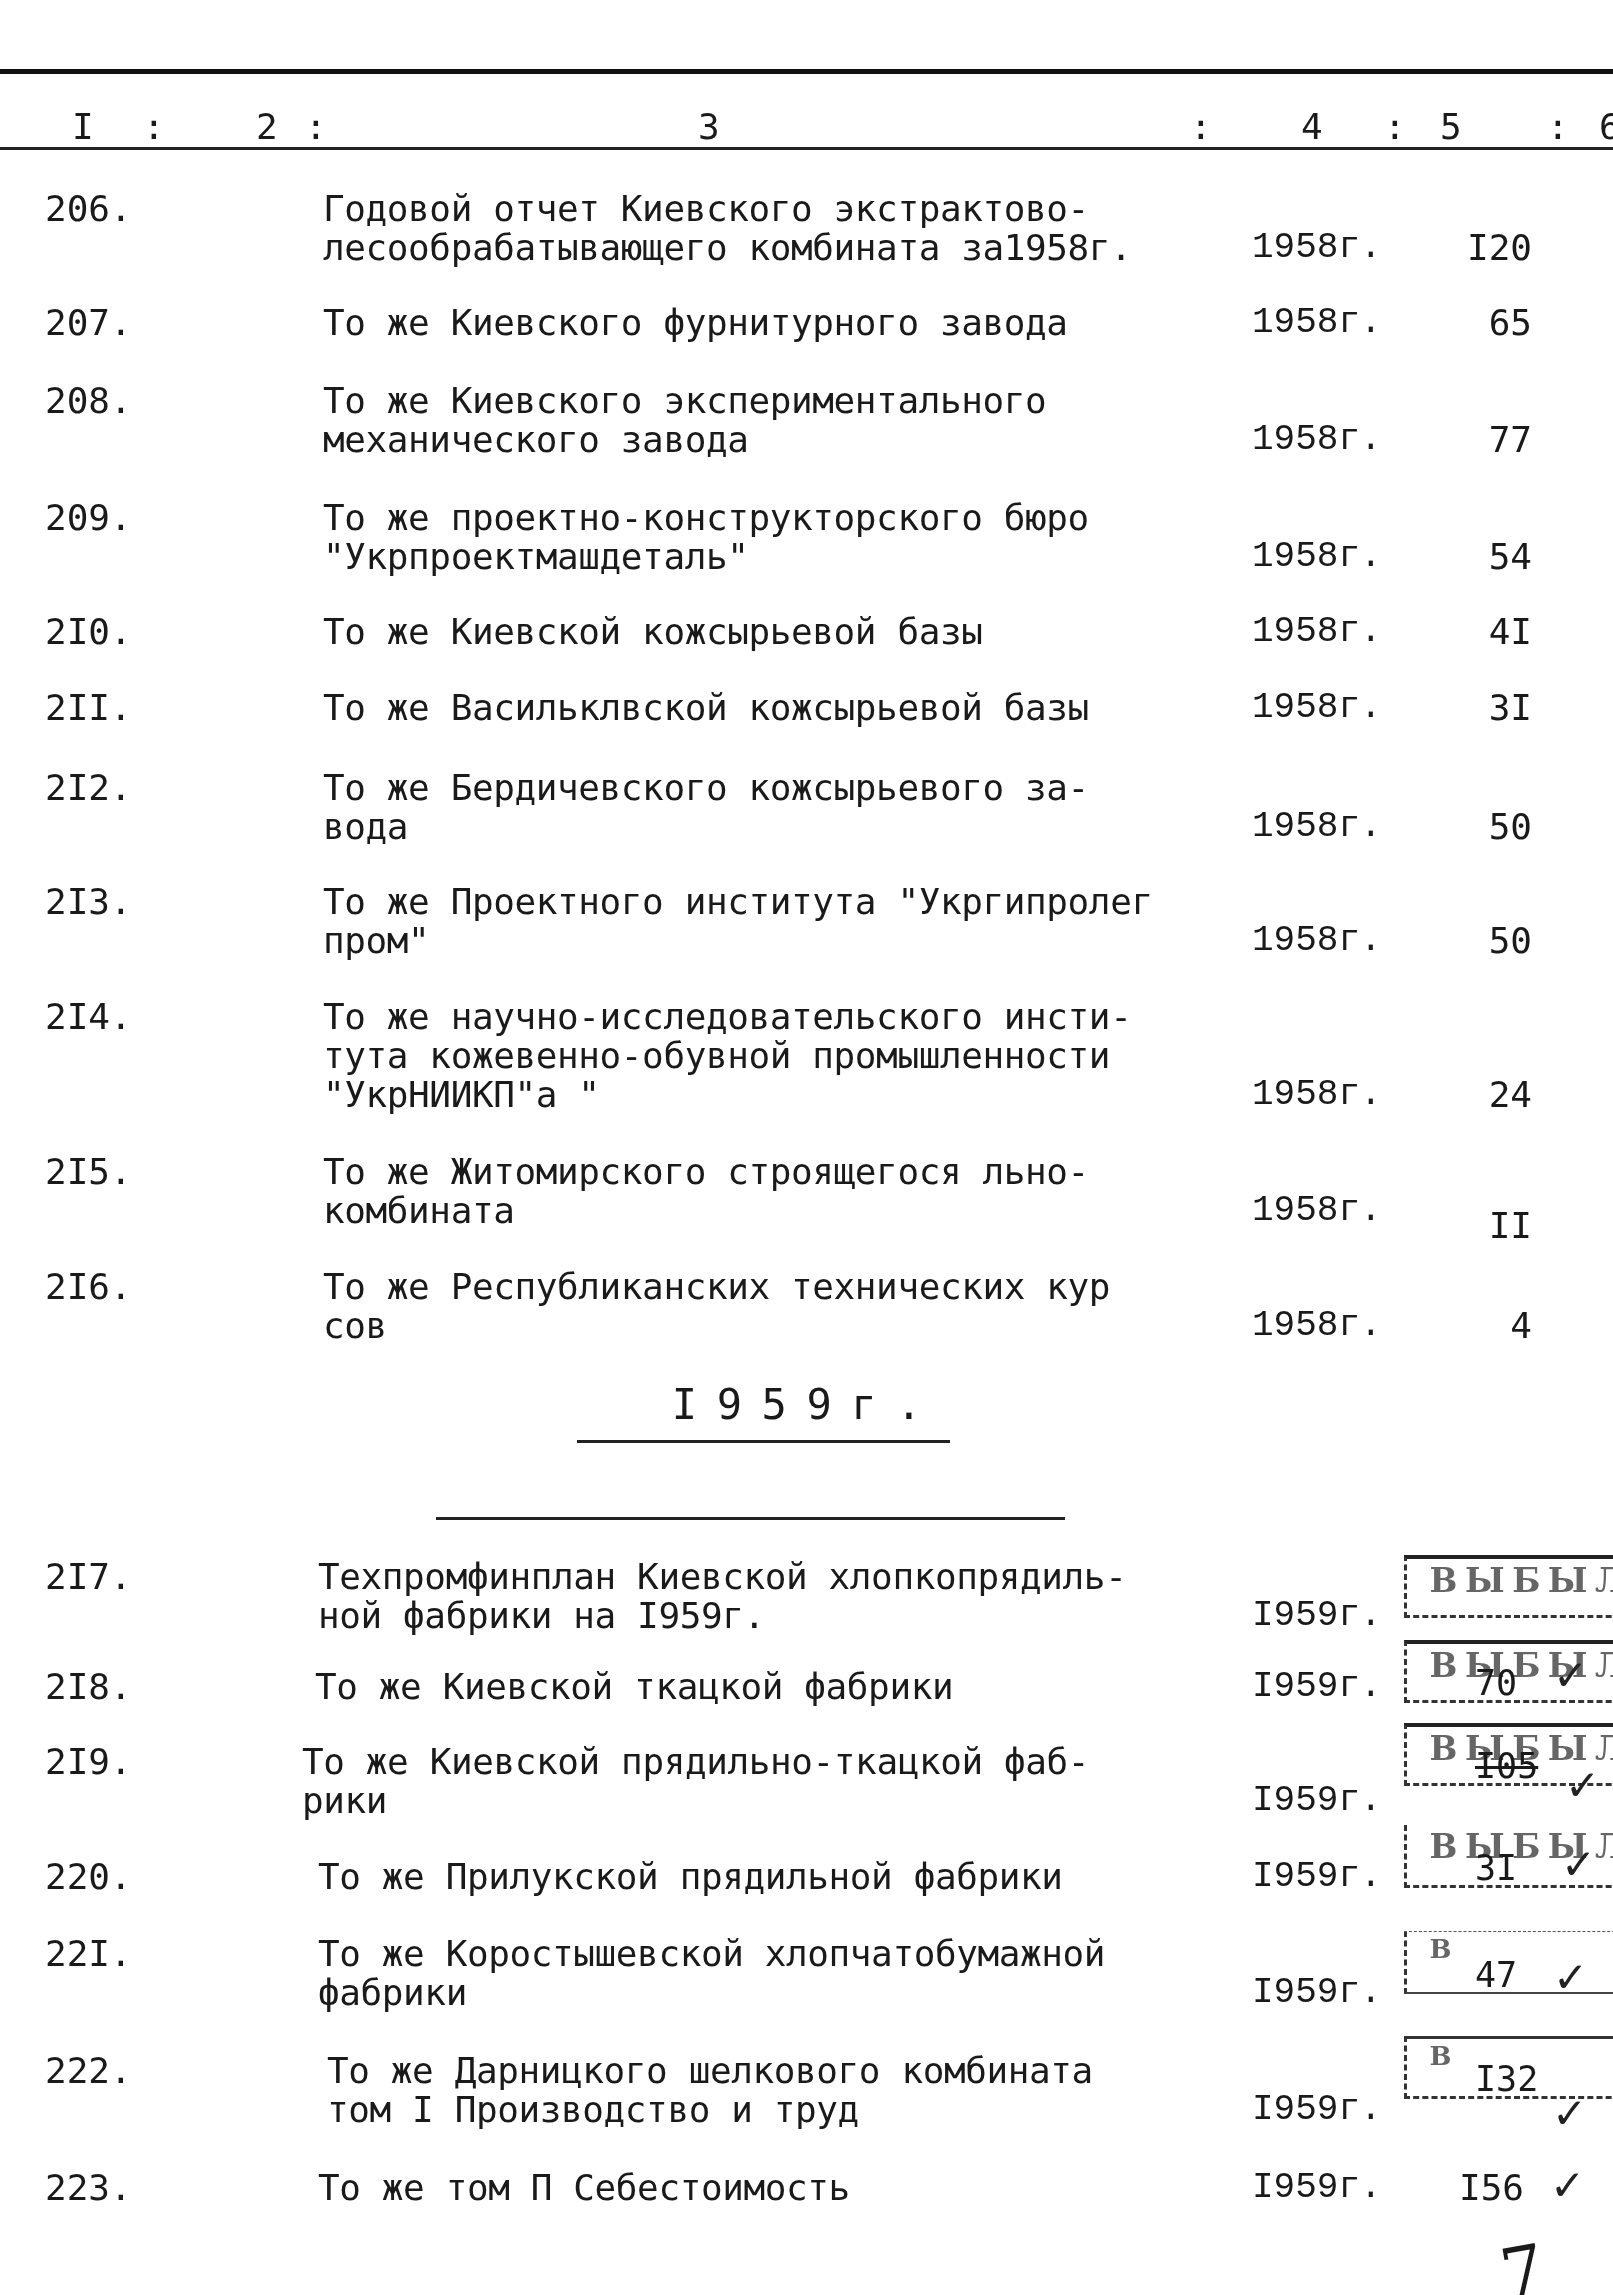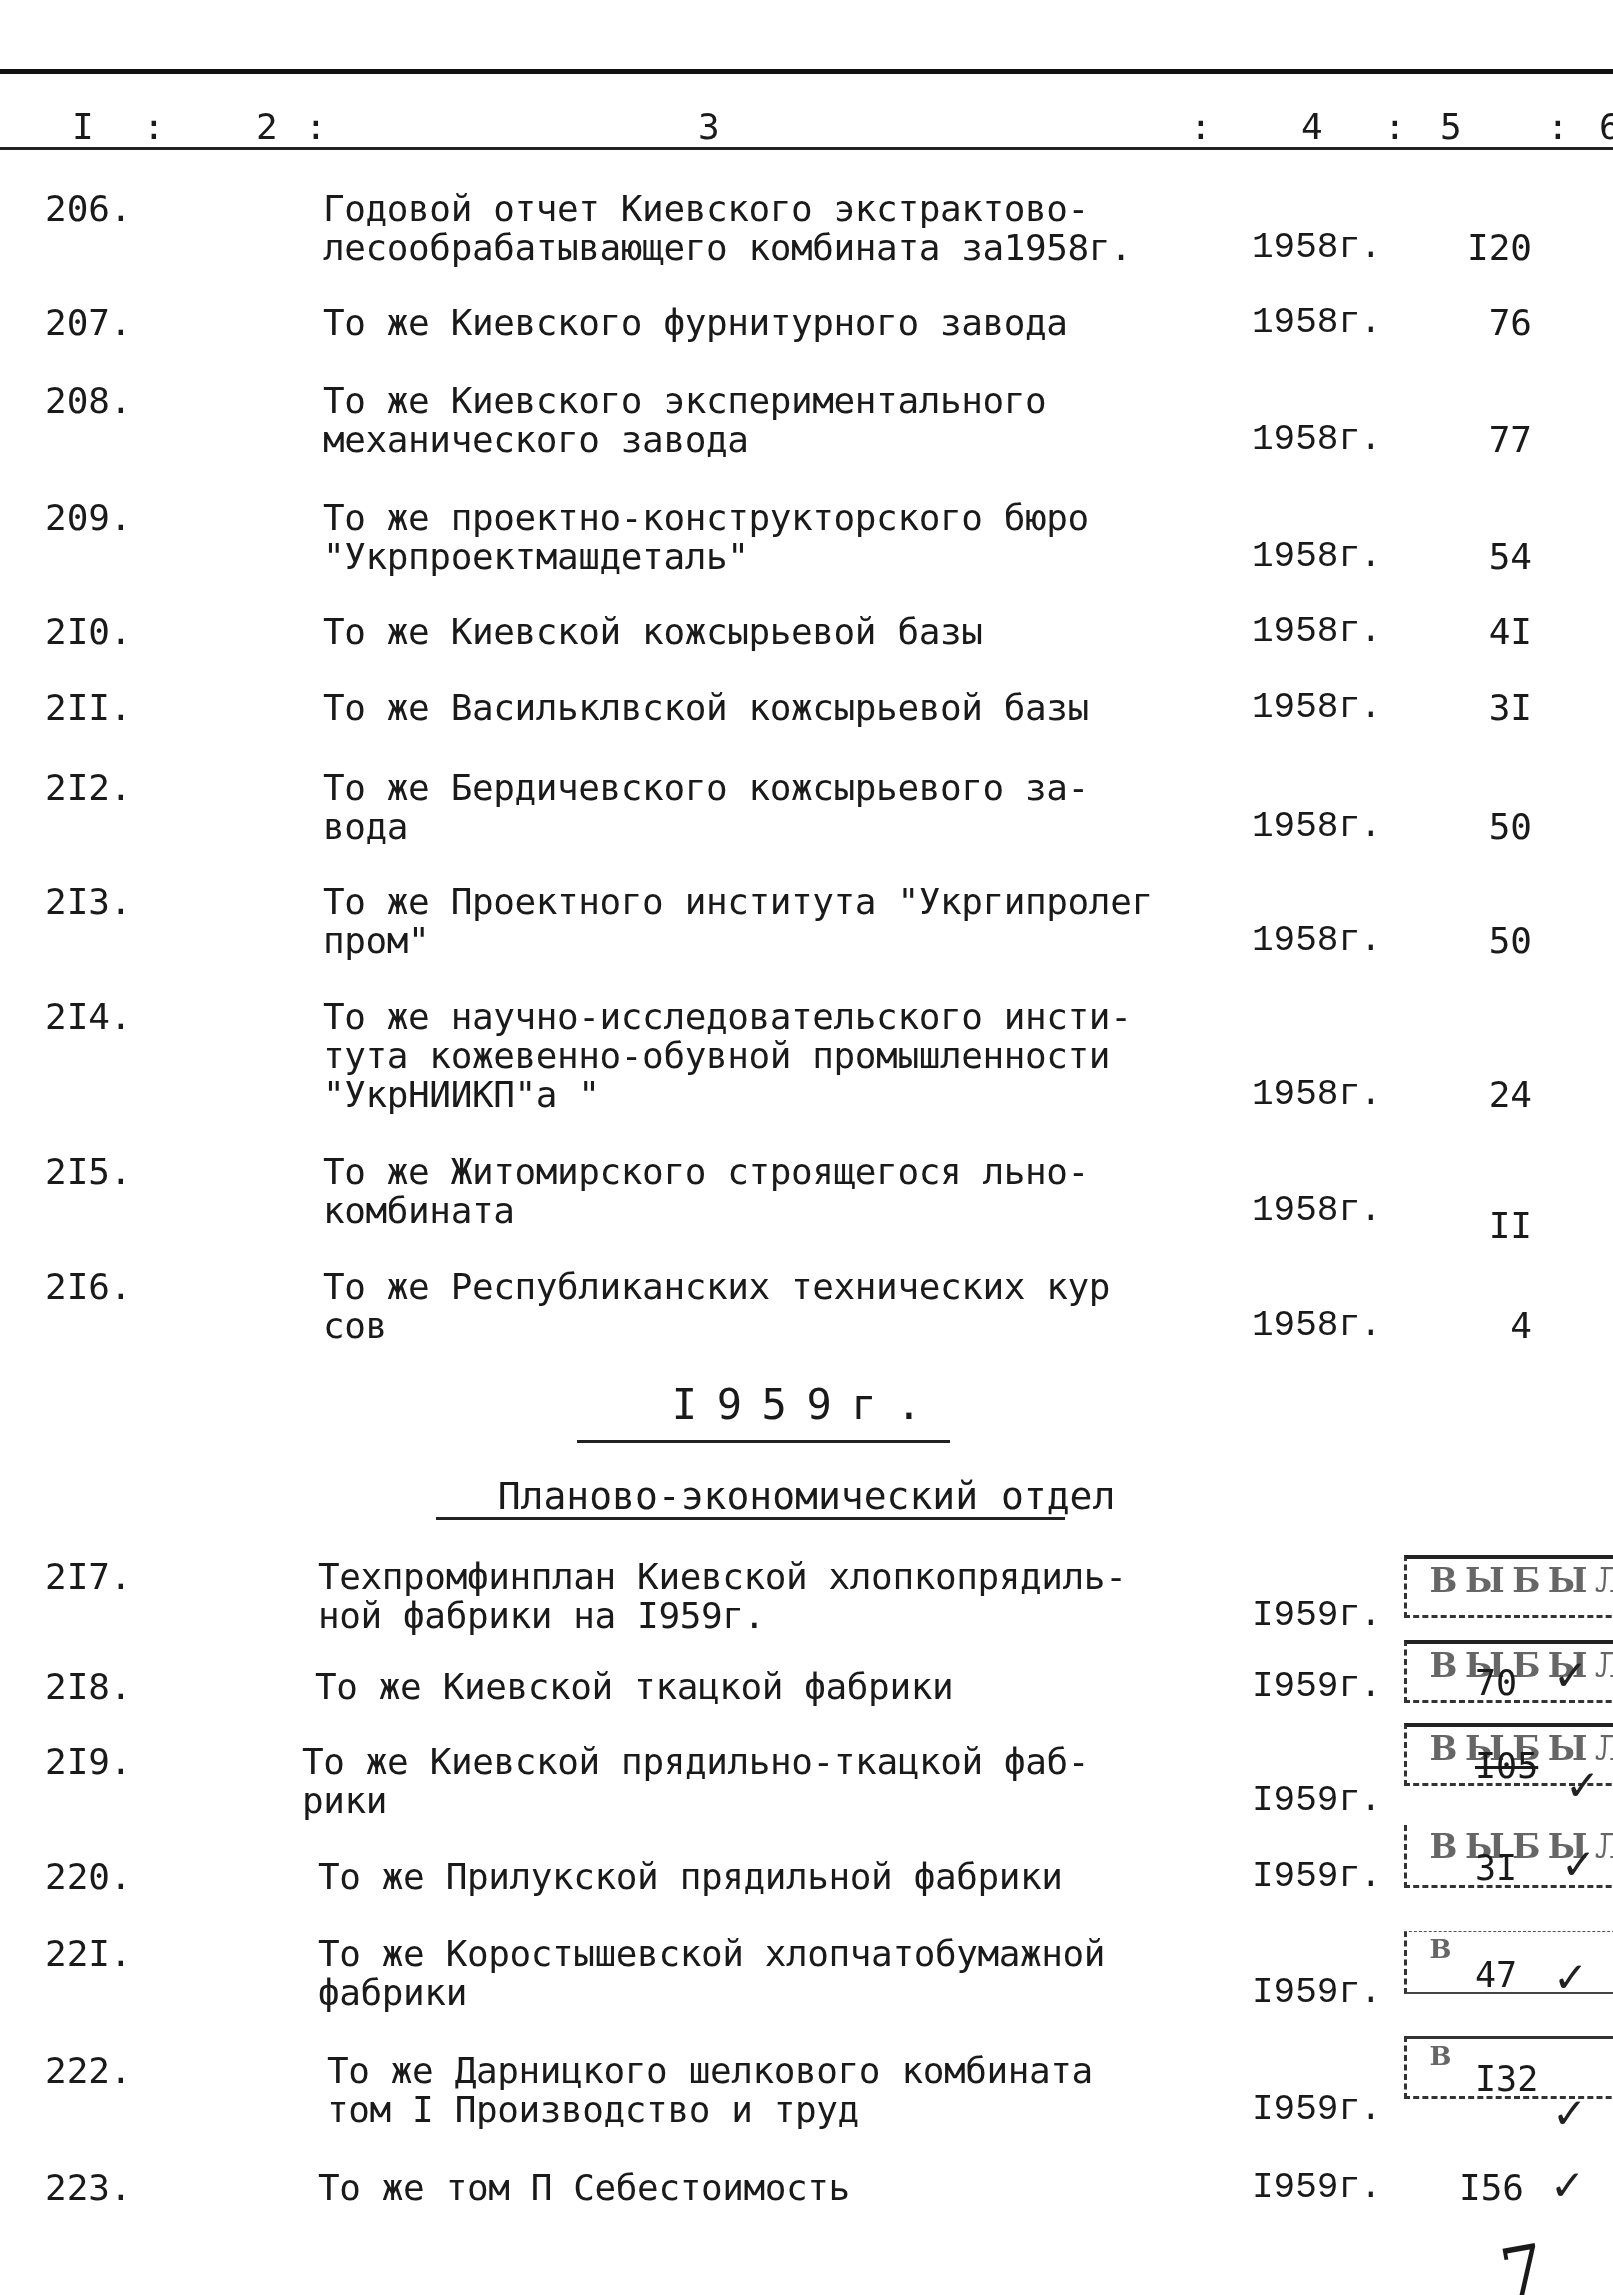--- a/index.html
+++ b/index.html
@@ -57,21 +57,21 @@
     <span class="num">206.</span>
     <span class="title">Годовой отчет Киевского экстрактово-
 лесообрабатывающего комбината за1958г.</span>
     <span class="year" style="top:39px">1958г.</span>
     <span class="count" style="top:39px">I20</span>
   </div>
   <div class="row" style="top:303px">
     <span class="num">207.</span>
     <span class="title">То же Киевского фурнитурного завода</span>
     <span class="year">1958г.</span>
-    <span class="count">76</span>
+    <span class="count">65</span>
   </div>
   <div class="row" style="top:381px">
     <span class="num">208.</span>
     <span class="title">То же Киевского экспериментального
 механического завода</span>
     <span class="year" style="top:39px">1958г.</span>
     <span class="count" style="top:39px">77</span>
   </div>
   <div class="row" style="top:498px">
     <span class="num">209.</span>
@@ -124,21 +124,20 @@
   <div class="row" style="top:1267px">
     <span class="num">2I6.</span>
     <span class="title">То же Республиканских технических кур
 сов</span>
     <span class="year" style="top:39px">1958г.</span>
     <span class="count" style="top:39px">4</span>
   </div>
 
   <div class="year-heading">I959г.</div>
   <div class="year-heading-rule"></div>
-  <div class="dept-heading">Планово-экономический отдел</div>
   <div class="dept-heading-rule"></div>
 
   <div class="row" style="top:1557px">
     <span class="num">2I7.</span>
     <span class="title" style="left:318px">Техпромфинплан Киевской хлопкопрядиль-
 ной фабрики на I959г.</span>
     <span class="year" style="top:39px">I959г.</span>
   </div>
   <div class="stamp" style="top:1555px">
     <span class="stamp-text">ВЫБЫЛ</span>

